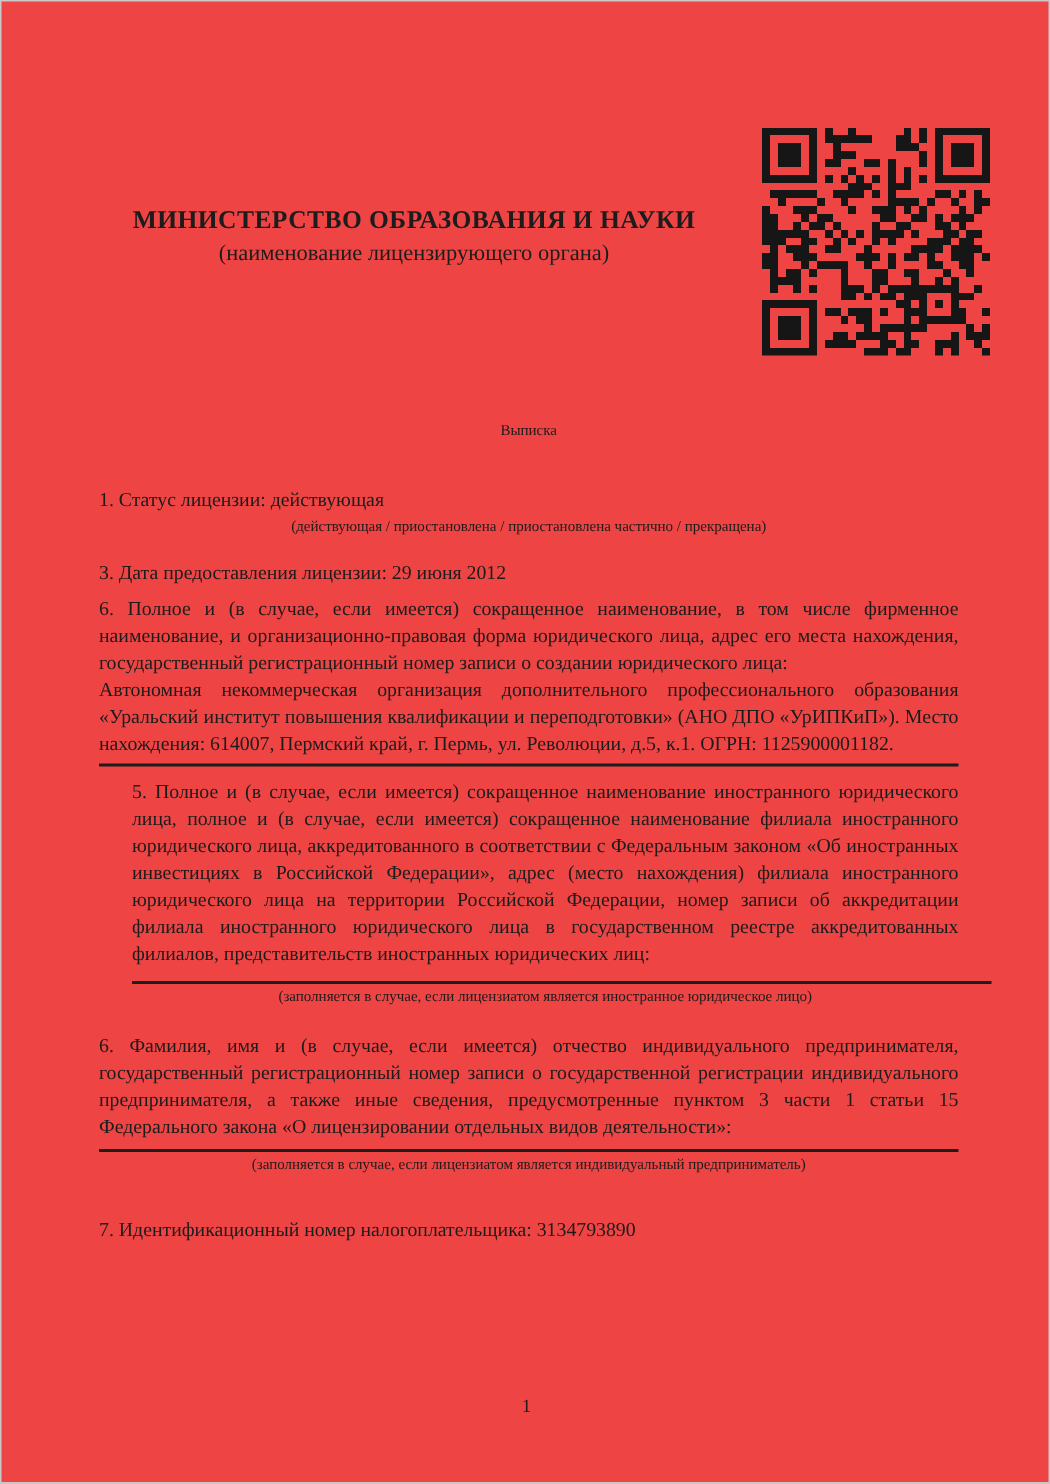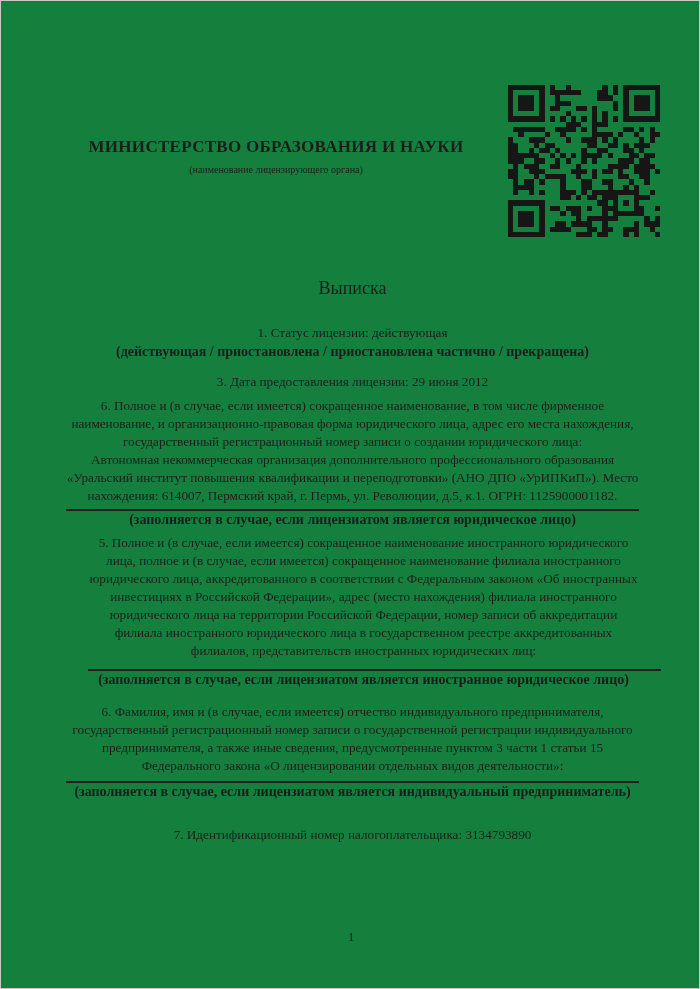--- a/index.html
+++ b/index.html
@@ -1,21 +1,21 @@
 <!DOCTYPE html>
 <html lang="ru"><head>
 <meta charset="utf-8">
 <style>
   html, body { margin: 0; padding: 0; background: #ffffff; }
   .page {
     position: relative;
     width: 700px;
     height: 989px;
     box-sizing: border-box;
-    background: #15803d;
+    background: #ef4444;
     border: 1px solid #c9c9c9;
     font-family: "Liberation Serif", "DejaVu Serif", serif;
     color: #1c1c1c;
     overflow: hidden;
   }
   .content {
     position: absolute;
     left: 65px;
     top: 0;
     width: 573px;
@@ -27,50 +27,49 @@
     text-align: center;
     font-weight: bold;
     font-size: 17px;
     line-height: 28px;
     letter-spacing: 0.3px;
   }
   .ministry-note {
     margin-top: 2px;
     width: 420px;
     text-align: center;
-    font-size: 10px;
+    font-size: 15px;
     line-height: 13px;
   }
   
   .qr {
     position: absolute;
     left: 507px;
     top: 84px;
     width: 152px;
     height: 152px;
   }
   .qr svg { width: 100%; height: 100%; shape-rendering: crispEdges; display: block; }
   
   .doc-title {
     margin-top: 102px;
     width: 573px;
     text-align: center;
-    font-size: 18px;
+    font-size: 10px;
     line-height: 20px;
   }
   
   .items { margin-top: 26px; font-size: 13.2px; line-height: 18px; }
-  .items p { margin: 0; text-align: center; }
+  .items p { margin: 0; }
   .para-just { text-align: justify; text-justify: inter-word; }
   .note {
     text-align: center;
-    font-size: 14px;
+    font-size: 10px;
     line-height: 13px;
     margin-top: 2px !important;
-    font-weight: bold;
   }
   .rule {
     border: 0;
     border-top: 2px solid #1c1c1c;
     height: 0;
     width: 573px;
     margin: 0;
   }
   .item-1 { margin-bottom: 15px; }
   .item-1 .note { margin-top: 3px !important; }
@@ -523,21 +522,20 @@
 
 
       <section class="item-3">
         <p>3. Дата предоставления лицензии: 29 июня 2012</p>
       </section>
 
       <section class="item-4">
         <p class="para-just">6. Полное и (в случае, если имеется) сокращенное наименование, в том числе фирменное наименование, и организационно-правовая форма юридического лица, адрес его места нахождения, государственный регистрационный номер записи о создании юридического лица:</p>
         <p class="para-just">Автономная некоммерческая организация дополнительного профессионального образования «Уральский институт повышения квалификации и переподготовки» (АНО ДПО «УрИПКиП»). Место нахождения: 614007, Пермский край, г. Пермь, ул. Революции, д.5, к.1. ОГРН: 1125900001182.</p>
         <div class="rule"></div>
-        <p class="note">(заполняется в случае, если лицензиатом является юридическое лицо)</p>
       </section>
 
       <section class="item-5">
         <p class="para-just">5. Полное и (в случае, если имеется) сокращенное наименование иностранного юридического лица, полное и (в случае, если имеется) сокращенное наименование филиала иностранного юридического лица, аккредитованного в соответствии с Федеральным законом «Об иностранных инвестициях в Российской Федерации», адрес (место нахождения) филиала иностранного юридического лица на территории Российской Федерации, номер записи об аккредитации филиала иностранного юридического лица в государственном реестре аккредитованных филиалов, представительств иностранных юридических лиц:</p>
         <div class="rule"></div>
         <p class="note">(заполняется в случае, если лицензиатом является иностранное юридическое лицо)</p>
       </section>
 
       <section class="item-6">
         <p class="para-just">6. Фамилия, имя и (в случае, если имеется) отчество индивидуального предпринимателя, государственный регистрационный номер записи о государственной регистрации индивидуального предпринимателя, а также иные сведения, предусмотренные пунктом 3 части 1 статьи 15 Федерального закона «О лицензировании отдельных видов деятельности»:</p>

